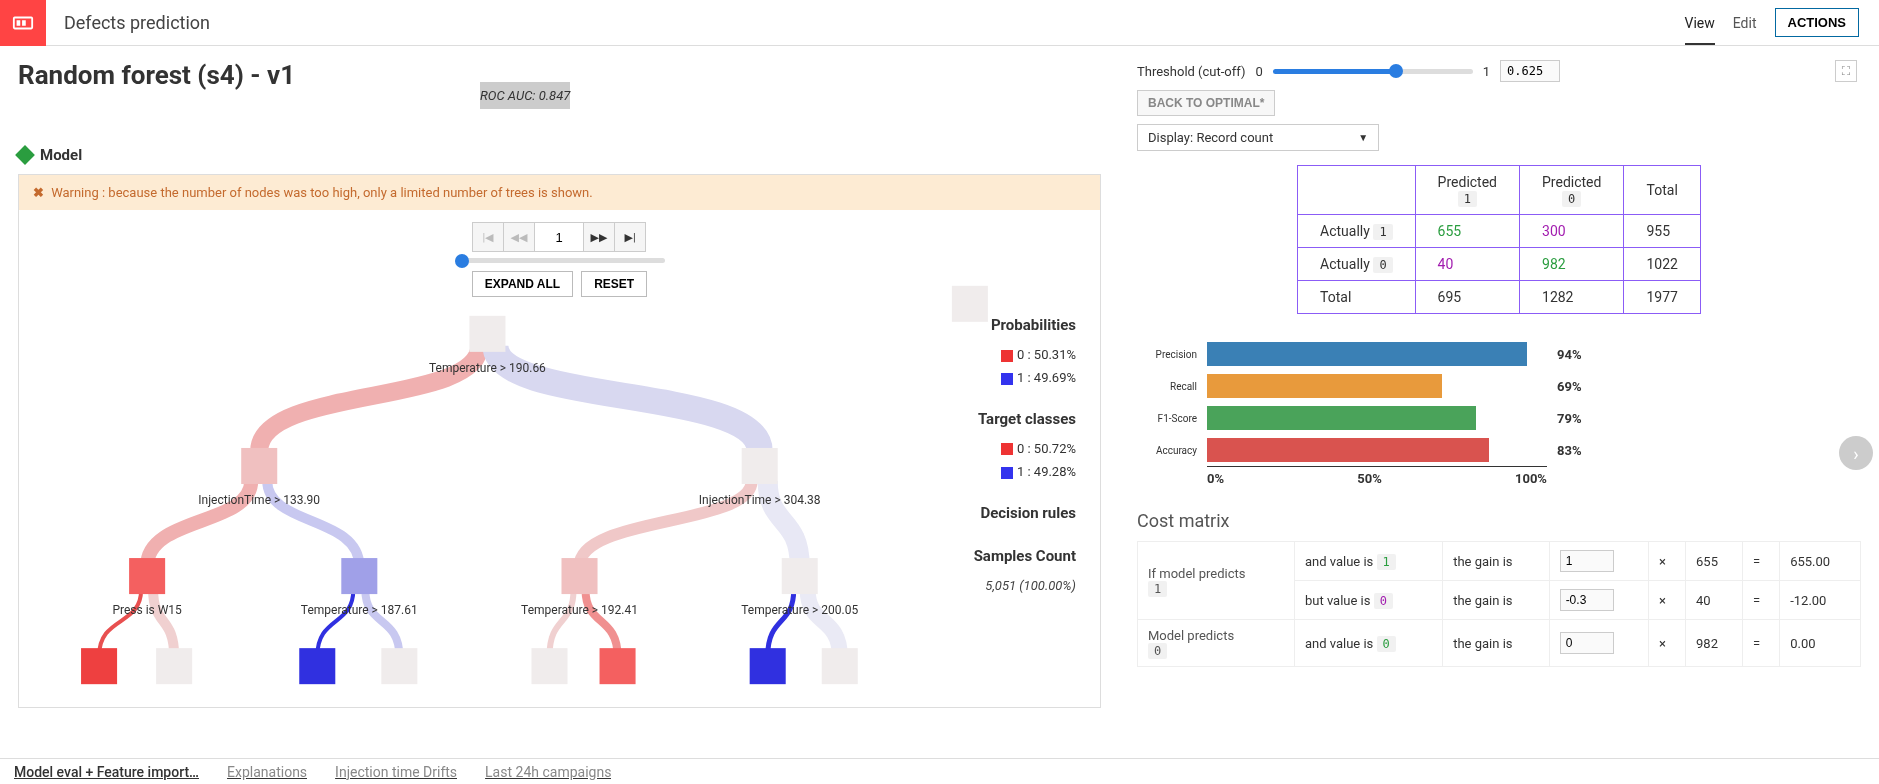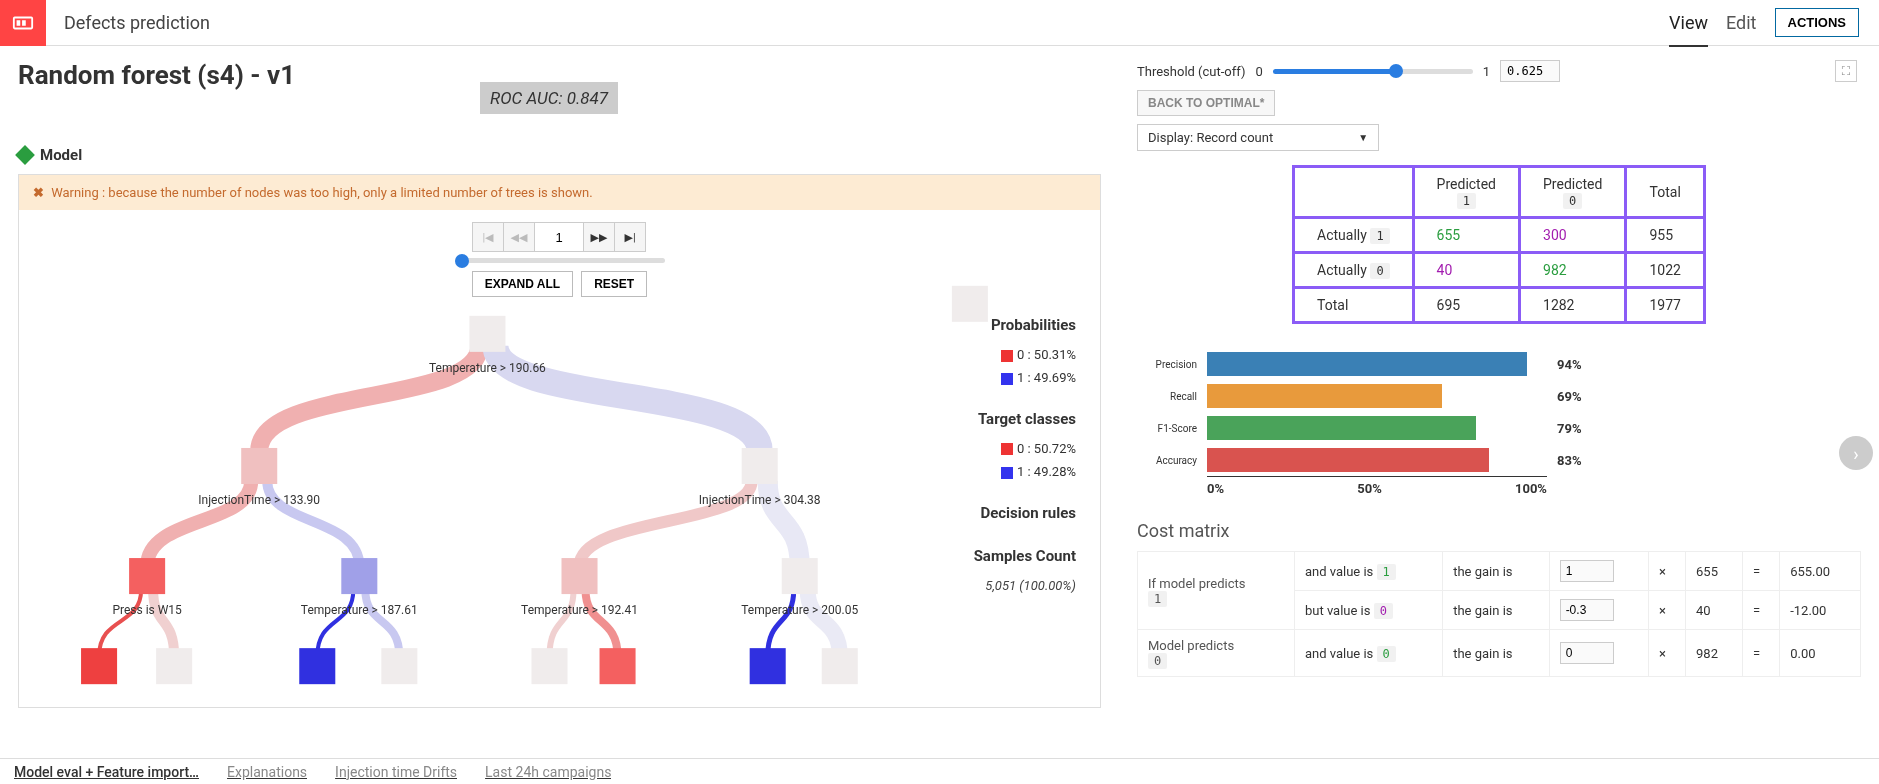--- a/index.html
+++ b/index.html
@@ -4,31 +4,31 @@
 <style>
 * { margin: 0; padding: 0; box-sizing: border-box; }
 body { font-family: -apple-system, BlinkMacSystemFont, "Segoe UI", Roboto, sans-serif; font-size: 13px; color: #333; background: #fff; width: 1879px; height: 784px; overflow: hidden; }
 
 
 .topbar { display: flex; align-items: center; height: 46px; border-bottom: 1px solid #ddd; }
 .brand-icon { width: 46px; height: 46px; background: #f44; display: flex; align-items: center; justify-content: center; color: #fff; font-weight: bold; }
 .brand-icon svg { width: 22px; height: 22px; fill: #fff; }
 .topbar-title { font-size: 18px; margin-left: 18px; color: #444; }
 .topbar-right { margin-left: auto; display: flex; align-items: center; gap: 18px; padding-right: 20px; }
-.topbar-link { color: #555; cursor: pointer; font-size: 18px; }
+.topbar-link { color: #555; cursor: pointer; font-size: 14px; }
 .topbar-link.active { color: #222; border-bottom: 2px solid #333; padding-bottom: 12px; margin-bottom: -14px; }
 .actions-btn { border: 1px solid #0369a1; padding: 6px 12px; font-weight: bold; font-size: 13px; background: #fff; cursor: pointer; }
 
 
 .main { display: flex; height: 700px; }
 .left-panel { flex: 1; padding: 14px 18px 0; position: relative; overflow: hidden; }
 .right-panel { width: 760px; padding: 14px 18px 0; overflow-y: auto; position: relative; }
 
 .page-title { font-size: 26px; font-weight: bold; color: #333; margin-bottom: 8px; }
-.roc-badge { background: #ccc; padding: 6px 10px; font-style: italic; font-size: 17px; color: #333; display: inline-block; position: absolute; left: 480px; top: 36px; }
+.roc-badge { background: #ccc; padding: 6px 0; font-style: italic; font-size: 13px; color: #333; display: inline-block; position: absolute; left: 480px; top: 36px; }
 
 .model-row { margin-top: 56px; display: flex; align-items: center; gap: 8px; font-weight: bold; font-size: 15px; }
 .diamond { width: 14px; height: 14px; background: #2a9d3f; transform: rotate(45deg); }
 
 .tree-card { border: 1px solid #ddd; margin-top: 10px; height: 534px; position: relative; }
 .warning { background: #fdebd3; color: #c46a2e; padding: 10px 14px; font-size: 13px; }
 .warning .x { font-weight: bold; margin-right: 4px; }
 
 .tree-controls { display: flex; justify-content: center; margin-top: 12px; gap: 0; }
 .pager-btn { width: 32px; height: 30px; border: 1px solid #ccc; background: #f5f5f5; display: flex; align-items: center; justify-content: center; cursor: pointer; margin-left: -1px; font-size: 11px; }
@@ -61,21 +61,21 @@
 
 .thresh-row { display: flex; align-items: center; gap: 10px; font-size: 13px; margin-bottom: 8px; }
 .thresh-slider { flex: 0 0 200px; }
 .thresh-val { width: 60px; border: 1px solid #ccc; padding: 3px 6px; font-family: monospace; font-size: 12px; background: #fafafa; }
 .maximize-icon { position: absolute; right: 22px; top: 14px; width: 22px; height: 22px; border: 1px solid #ccc; display: flex; align-items: center; justify-content: center; color: #888; cursor: pointer; font-size: 12px; }
 .back-btn { border: 1px solid #ccc; padding: 5px 10px; background: #f7f7f7; color: #888; font-size: 12px; font-weight: bold; cursor: pointer; margin-bottom: 8px; display: inline-block; }
 .display-sel { border: 1px solid #ccc; padding: 5px 10px; background: #fff; font-size: 13px; cursor: pointer; display: inline-flex; align-items: center; gap: 85px; margin-bottom: 14px; }
 .display-sel .caret { font-size: 10px; }
 
 .conf-table { border-collapse: collapse; margin: 0 auto 24px; }
-.conf-table td, .conf-table th { border: 3px solid #8b5cf6; padding: 8px 22px; font-size: 14px; }
+.conf-table td, .conf-table th { border: 1px solid #8b5cf6; padding: 8px 22px; font-size: 14px; }
 .conf-table th { font-weight: normal; }
 .badge { background: #f1f1f1; font-family: monospace; padding: 1px 6px; border-radius: 2px; font-size: 12px; }
 .green { color: #2a9d3f; }
 .red { color: #a21caf; }
 
 .metrics-chart { margin-bottom: 24px; }
 .metric-row { display: flex; align-items: center; height: 32px; }
 .metric-label { width: 70px; text-align: right; padding-right: 10px; font-size: 10px; color: #333; }
 .metric-bar-track { flex: 0 0 340px; position: relative; height: 24px; }
 .metric-bar { height: 100%; }

